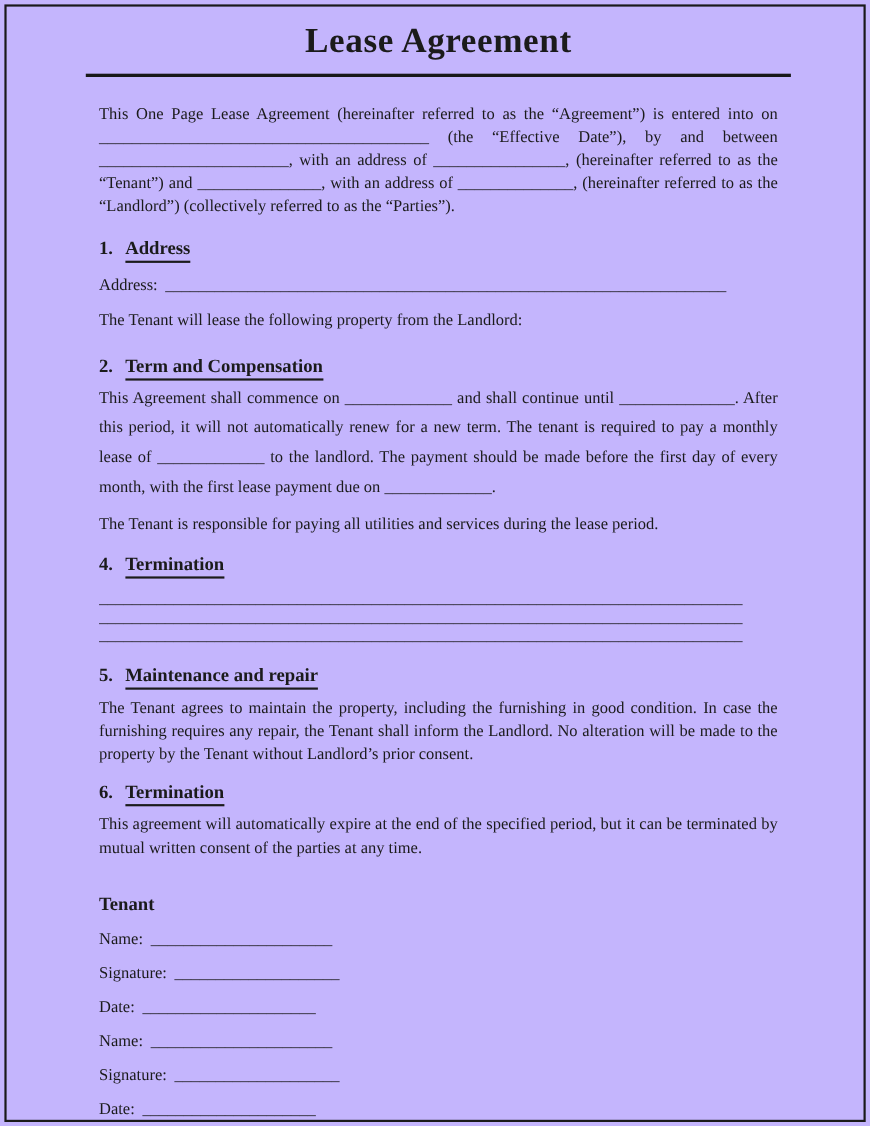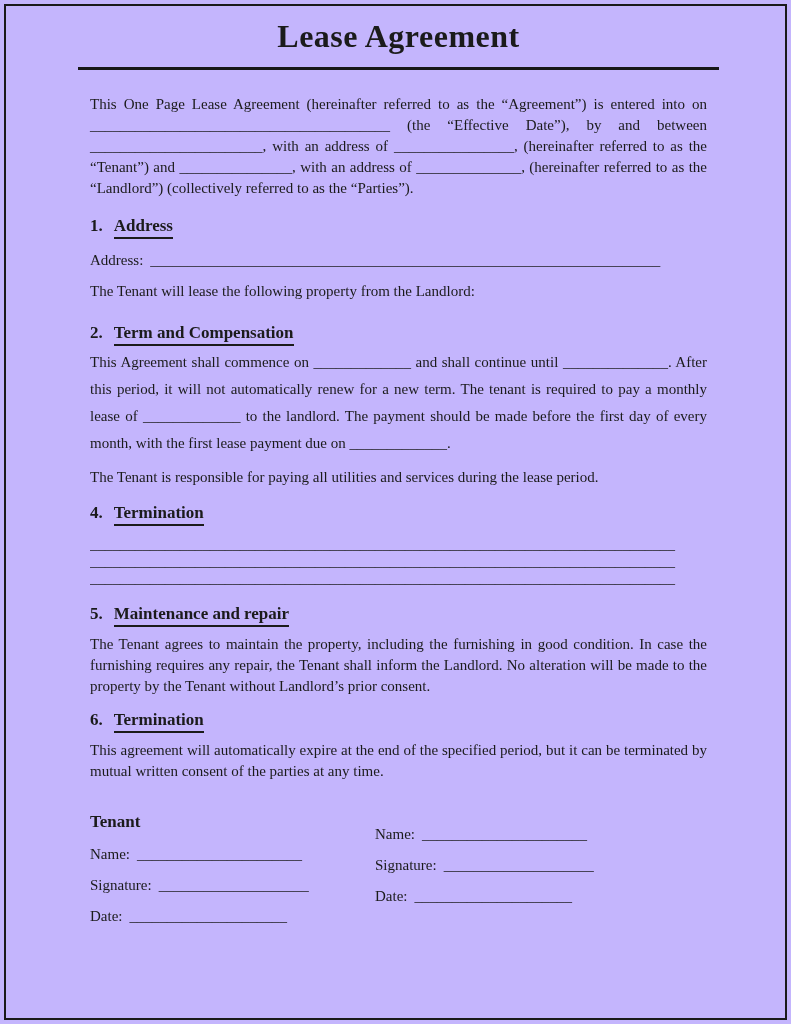--- a/index.html
+++ b/index.html
@@ -62,21 +62,21 @@
   .term-para { margin-top: 6px; line-height: 1.8; }
 
   .blank-lines { margin-top: 12px; }
   .blank-line {
     font-size: 15px;
     line-height: 17px;
     white-space: nowrap;
     overflow: hidden;
   }
 
-  .signatures { display: flex; margin-top: 30px; }
+  .signatures { display: flex; margin-top: 30px; flex-direction: column; }
   .sig-col { width: 285px; }
   .sig-head { font-size: 17px; font-weight: 700; }
   .sig-row { margin-top: 14px; font-size: 15px; white-space: nowrap; }
 </style>
 </head>
 <body>
 
 <div class="page">
   <div class="frame"></div>
   <div class="content">

